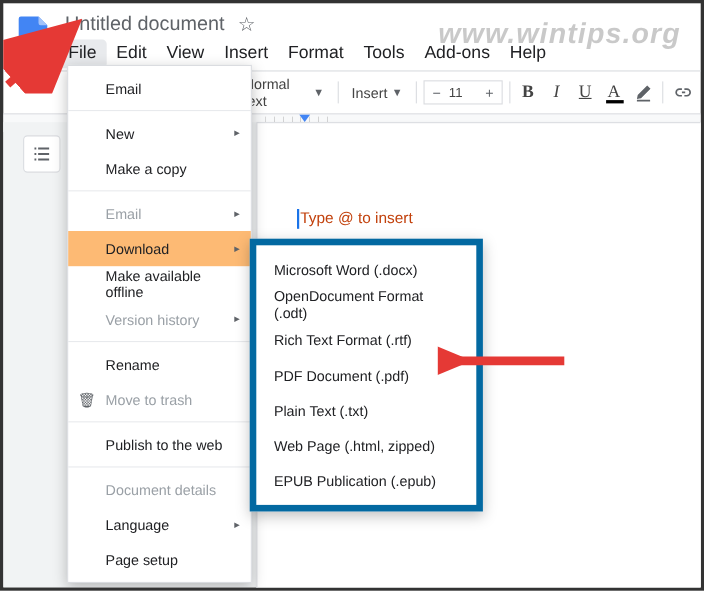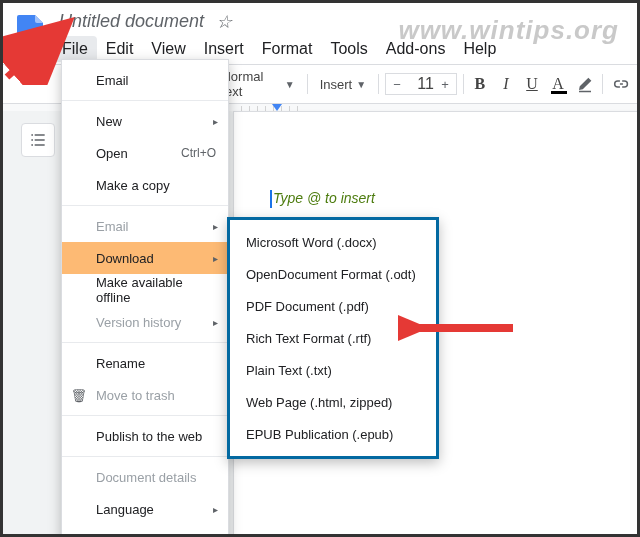--- a/index.html
+++ b/index.html
@@ -18,21 +18,21 @@
     text-shadow: 1px 1px 0 rgba(255,255,255,0.5);
     pointer-events: none;
     z-index: 50;
     margin-left: 44px;
   }
 
   
   .header { display: flex; align-items: flex-start; padding: 6px 0 0 10px; position: relative; z-index: 5; }
   .docs-logo { width: 36px; height: 48px; display:flex; align-items:center; justify-content:center; }
   .title-block { margin-left: 4px; }
-  .title-row { display: flex; align-items: center; font-style: italic; }
+  .title-row { display: flex; align-items: center; }
   .doc-title { font-size: 18px; color: #5f6368; padding: 2px 6px; }
   .star { margin-left: 6px; font-size: 18px; color: #5f6368; }
   .menubar { display: flex; margin-top: 2px; }
   .menu-item { font-size: 16px; color: #202124; padding: 4px 9px; cursor: pointer; border-radius: 4px; }
   .menu-item.open { background: #e8eaed; }
 
   
   .toolbar {
     display: flex; align-items: center; gap: 6px;
     padding: 4px 6px; margin-top: 2px;
@@ -40,21 +40,21 @@
     border-bottom: 1px solid #dadce0;
     font-size: 13px; color: #444;
     position: relative; z-index: 2;
   }
   .tool { display:flex; align-items:center; justify-content:center; min-width:22px; height:24px; color:#5f6368; cursor:pointer; }
   .sep { width:1px; height:20px; background:#dadce0; }
   .styles-dd, .font-dd { display:flex; align-items:center; gap:4px; padding:0 6px; cursor:pointer; }
   .dd-caret { font-size:10px; color:#5f6368; }
   .fontsize { display:flex; align-items:center; border:1px solid #dadce0; height:22px; }
   .fontsize .pm { width:22px; text-align:center; cursor:pointer; color:#5f6368; }
-  .fontsize .num { width:26px; text-align:right; font-size:16px; }
+  .fontsize .num { width:26px; text-align:left; font-size:12px; }
   .fmt { font-family: "Times New Roman", serif; font-size:16px; width:22px; text-align:center; cursor:pointer; }
   .fmt.b { font-weight:bold; }
   .fmt.i { font-style:italic; }
   .fmt.u { text-decoration: underline; }
   .txtcolor { position:relative; width:22px; text-align:center; }
   .txtcolor::after { content:""; position:absolute; left:3px; bottom:-1px; width:16px; height:3px; background:#000; }
   .highlight svg, .link-ic svg { display:block; }
 
   
   .ruler { height: 16px; background: #f8f9fa; border-bottom: 1px solid #dadce0; position:relative; z-index:1; }
@@ -63,21 +63,21 @@
     background: repeating-linear-gradient(90deg,#999 0,#999 1px,transparent 1px,transparent 8px);
     opacity:.4;
   }
   .tab-marker { position:absolute; left:269px; top:0; width:0; height:0;
     border-left:5px solid transparent; border-right:5px solid transparent; border-top:7px solid #4285f4; }
 
   
   .canvas { position:absolute; left:0; right:0; top:108px; bottom:0; background:#f1f3f4; z-index:1; }
   .page { position:absolute; left:230px; top:0; right:-80px; height:600px; background:#fff;
           border:1px solid #dadce0; box-shadow:0 1px 3px rgba(0,0,0,.08); }
-  .placeholder { position:absolute; left:270px; top:187px; color:#4d7c0f; font-size:14px; font-style:italic; z-index:3; }
+  .placeholder { position:absolute; left:270px; top:187px; color:#c2410c; font-size:14px; z-index:3; }
   .placeholder::before { content:""; position:absolute; left:-3px; top:0; width:1.5px; height:18px; background:#1a73e8; }
 
   
   .outline-btn { position:absolute; left:18px; top:120px; width:34px; height:34px;
     border:1px solid #dadce0; border-radius:4px; display:flex; align-items:center; justify-content:center; z-index:3; background:#fff; }
 
   
   .dropdown {
     position:absolute; left:58px; top:56px; width:168px; background:#fff;
     border:1px solid #dadce0; box-shadow:0 4px 12px rgba(0,0,0,.25);
@@ -88,21 +88,21 @@
   .dd-item.hl { background:#fdba74; }
   .dd-item.disabled { color:#9aa0a6; cursor:default; }
   .dd-item .shortcut { margin-left:auto; font-size:12px; color:#5f6368; }
   .dd-item .subcaret { position:absolute; right:10px; font-size:10px; color:#5f6368; }
   .dd-item .lead-ic { position:absolute; left:8px; width:18px; text-align:center; color:#5f6368; }
   .dd-div { height:1px; background:#e8eaed; margin:4px 0; }
 
   
   .submenu {
     position:absolute; left:224px; top:214px; width:212px; background:#fff;
-    border:3px solid #0369a1; box-shadow:0 4px 12px rgba(0,0,0,.25);
+    border:6px solid #0369a1; box-shadow:0 4px 12px rgba(0,0,0,.25);
     z-index:21; padding:6px 0;
   }
   .sm-item { height:32px; display:flex; align-items:center; padding:0 16px;
     font-size:13px; color:#202124; cursor:pointer; }
 
   
   .arrow1 { position:absolute; z-index:60; left:-6px; top:12px; pointer-events:none; }
   .arrow2 { position:absolute; z-index:60; left:395px; top:310px; pointer-events:none; }
 
 </style>
@@ -193,24 +193,20 @@
 <div class="dropdown">
   <div class="dd-item">
     <span>Email</span>
   </div>
   <div class="dd-div"></div>
   <div class="dd-item">
     <span>New</span>
     <span class="subcaret">▸</span>
   </div>
   <div class="dd-item">
-    <span>Open</span>
-    <span class="shortcut">Ctrl+O</span>
-  </div>
-  <div class="dd-item">
     <span>Make a copy</span>
   </div>
   <div class="dd-div"></div>
   <div class="dd-item disabled">
     <span>Email</span>
     <span class="subcaret">▸</span>
   </div>
   <div class="dd-item hl">
     <span>Download</span>
     <span class="subcaret">▸</span>
@@ -244,22 +240,22 @@
   </div>
   <div class="dd-item">
     <span>Page setup</span>
   </div>
 
 </div>
 
 <div class="submenu">
   <div class="sm-item">Microsoft Word (.docx)</div>
   <div class="sm-item">OpenDocument Format (.odt)</div>
+  <div class="sm-item">Rich Text Format (.rtf)</div>
   <div class="sm-item">PDF Document (.pdf)</div>
-  <div class="sm-item">Rich Text Format (.rtf)</div>
   <div class="sm-item">Plain Text (.txt)</div>
   <div class="sm-item">Web Page (.html, zipped)</div>
   <div class="sm-item">EPUB Publication (.epub)</div>
 </div>
 
 <svg class="arrow1" width="80" height="70">
   <defs>
       <marker id="ah1" markerWidth="12" markerHeight="12" refX="9" refY="6" orient="auto">
     <path d="M0,0 L12,6 L0,12 z" fill="#e53935"></path>
       </marker>

